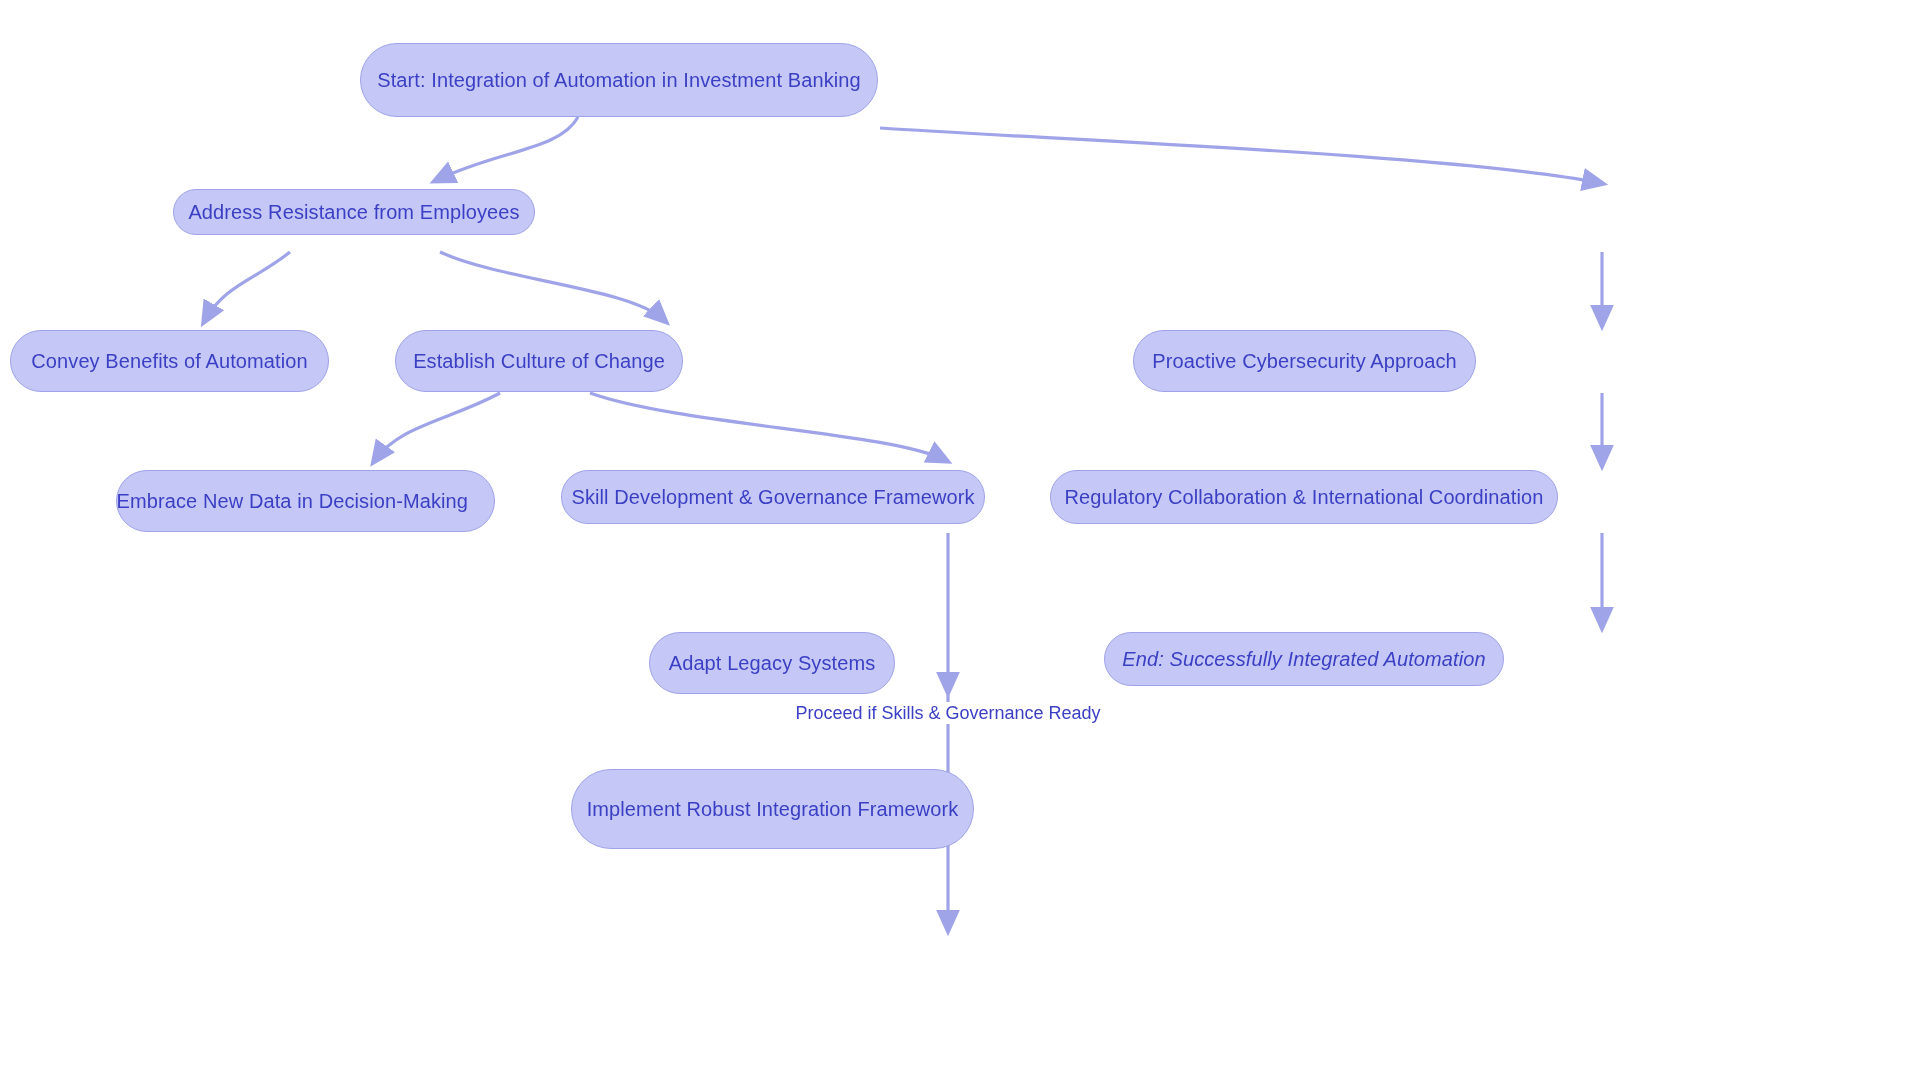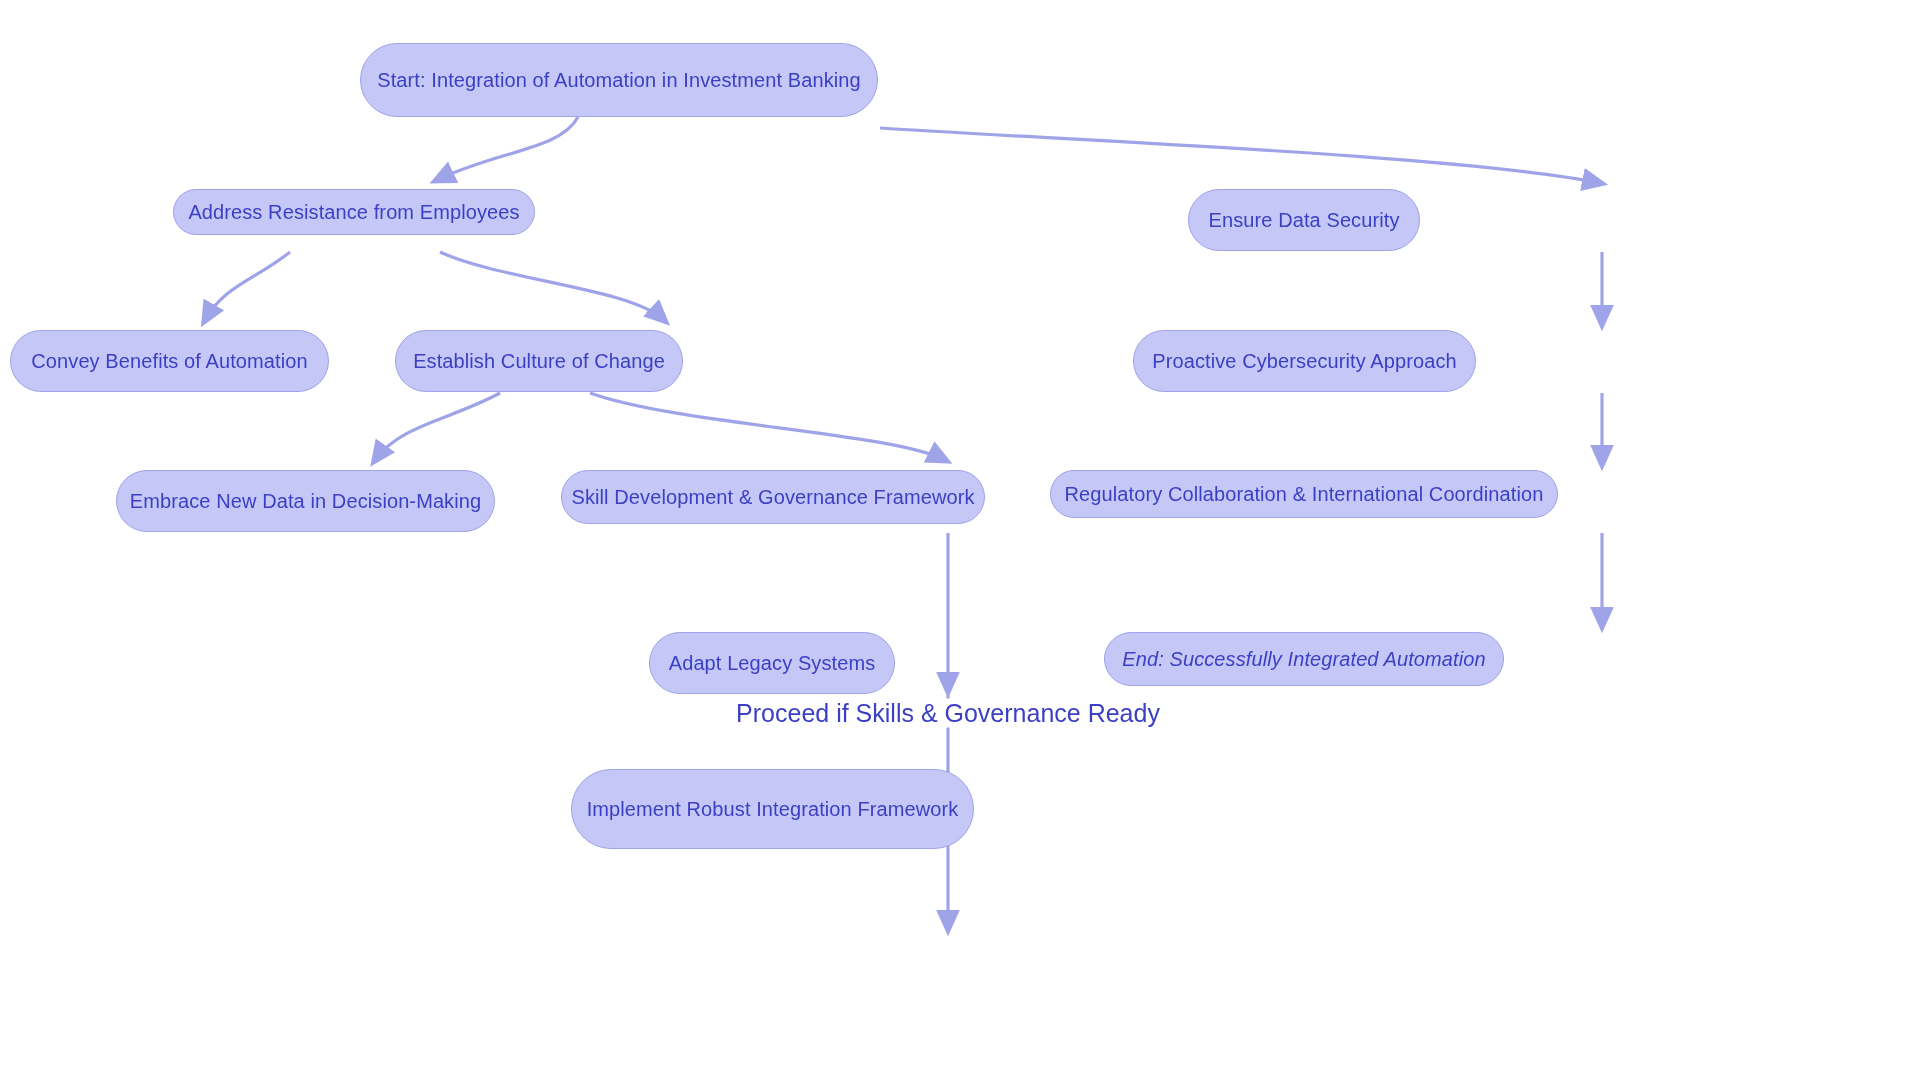--- a/index.html
+++ b/index.html
@@ -35,21 +35,21 @@
     justify-content: center;
     white-space: nowrap;
     font-size: 20px;
     letter-spacing: 0.1px;
     line-height: 1;
     padding: 0 26px;
   }
   .edge-label {
     position: absolute;
     color: #3b3fc4;
-    font-size: 25px;
+    font-size: 18px;
     white-space: nowrap;
     line-height: 1;
     background: #ffffff;
     padding: 2px 6px;
     transform: translate(-50%, -50%);
   }
 </style>
 </head>
 <body>
 
@@ -86,45 +86,42 @@
   </svg>
 
   <div class="node" style="left:360px; top:43px; width:518px; height:74px;">
     <span>Start: Integration of Automation in Investment Banking</span>
   </div>
 
   <div class="node" style="left:173px; top:189px; width:362px; height:46px;">
     <span>Address Resistance from Employees</span>
   </div>
 
-  <div class="node" style="left:1188px; top:189px; width:232px; height:62px;">
-    <span>Ensure Data Security</span>
-  </div>
 
   <div class="node" style="left:10px; top:330px; width:319px; height:62px;">
     <span>Convey Benefits of Automation</span>
   </div>
 
   <div class="node" style="left:395px; top:330px; width:288px; height:62px;">
     <span>Establish Culture of Change</span>
   </div>
 
   <div class="node" style="left:1133px; top:330px; width:343px; height:62px;">
     <span>Proactive Cybersecurity Approach</span>
   </div>
 
-  <div class="node" style="left:116px; top:470px; width:379px; height:62px;">
+  <div class="node" style="left:116px; top:470px; width:379px; height:62px;justify-content:flex-end;">
     <span>Embrace New Data in Decision-Making</span>
   </div>
 
   <div class="node" style="left:561px; top:470px; width:424px; height:54px;">
     <span>Skill Development &amp; Governance Framework</span>
   </div>
 
-  <div class="node" style="left:1050px; top:470px; width:508px; height:48px;">
+  <div class="node" style="left:1050px; top:470px; width:508px; height:54px;">
     <span>Regulatory Collaboration &amp; International Coordination</span>
   </div>
 
   <div class="node" style="left:649px; top:632px; width:246px; height:62px;justify-content:center;">
     <span>Adapt Legacy Systems</span>
   </div>
 
   <div class="node" style="left:1104px; top:632px; width:400px; height:54px;font-style:italic;">
     <span>End: Successfully Integrated Automation</span>
   </div>

